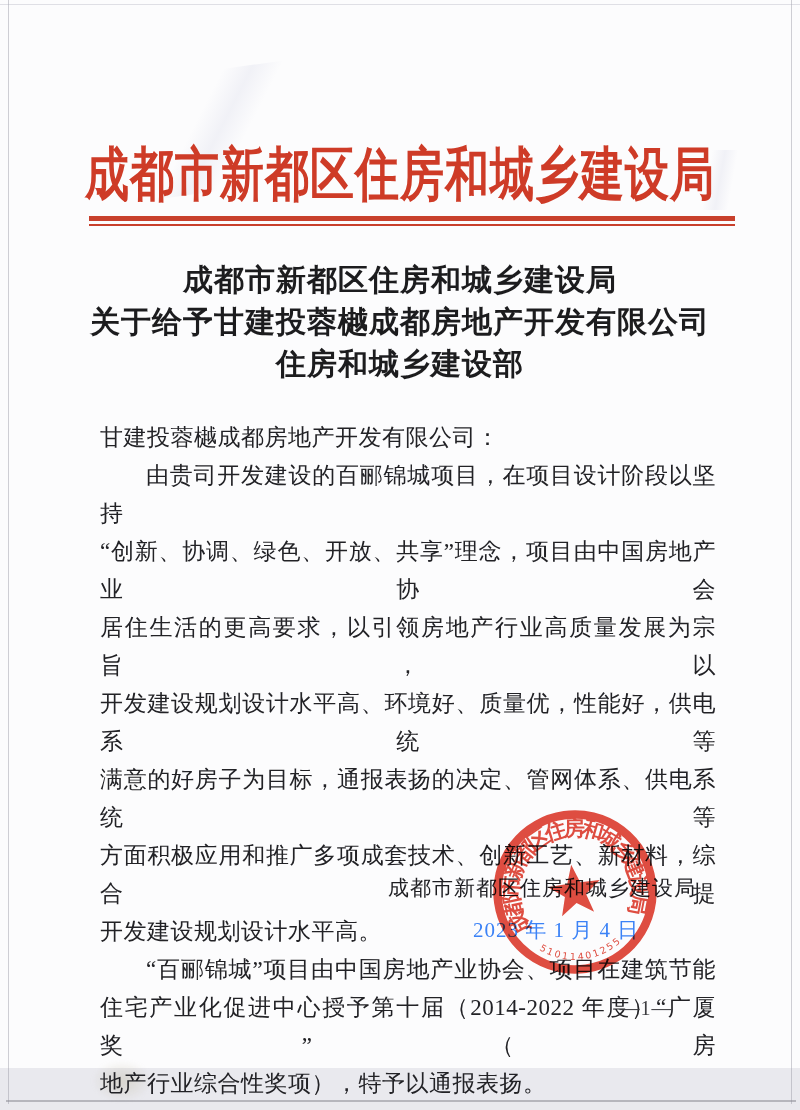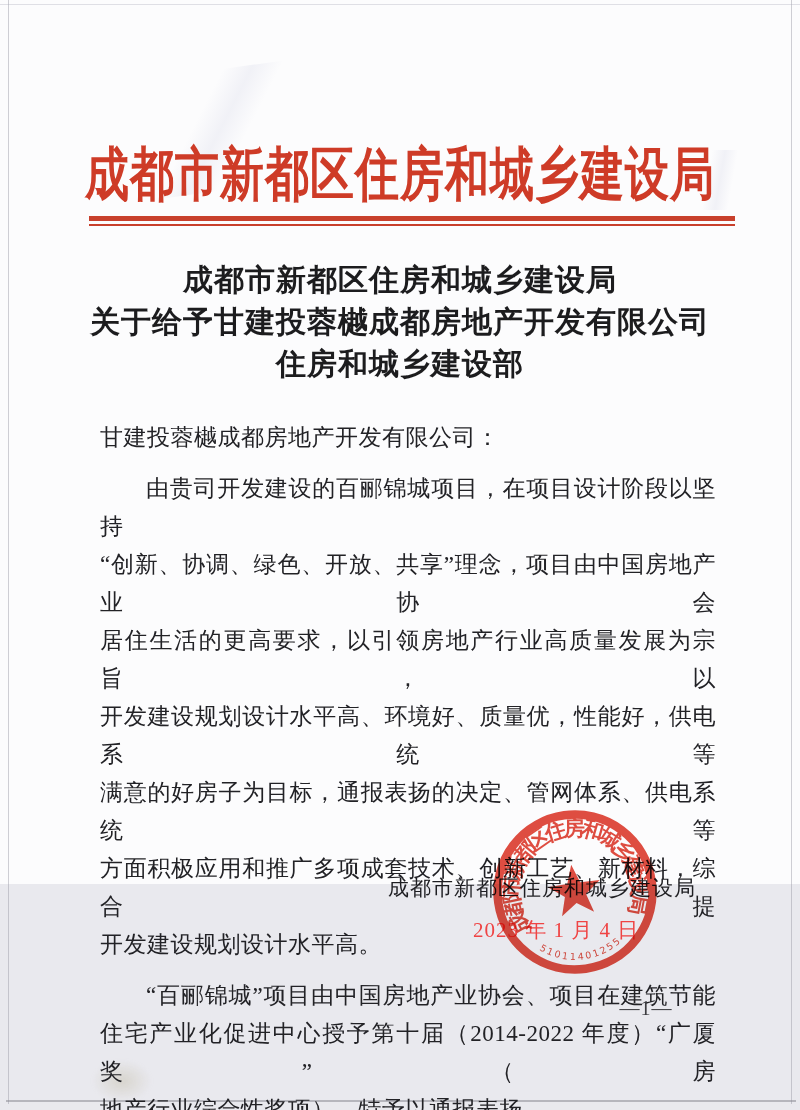--- a/index.html
+++ b/index.html
@@ -3,21 +3,21 @@
 <meta charset="utf-8">
 <style>
   html,body{margin:0;padding:0;}
   body{
     width:800px;height:1110px;
     background:#e9e9ee;
     font-family:"Liberation Serif","DejaVu Serif",serif;
     position:relative;overflow:hidden;
   }
   .page{
-    position:absolute;left:0;top:0;width:800px;height:884px;
+    position:absolute;left:0;top:0;width:800px;height:1068px;
     background:#fcfcfd;
   }
   
   .edge{position:absolute;background:rgba(150,150,162,.45);}
   .edge-left{left:8px;top:0;width:1px;height:1104px;}
   .edge-right{left:791px;top:0;width:1px;height:1104px;}
   .edge-top{left:0;top:4px;width:800px;height:1px;background:rgba(170,170,182,.35);}
   .edge-bottom{left:6px;top:1100px;width:790px;height:2px;background:rgba(140,140,150,.55);}
   .crease{
     position:absolute;left:70px;top:70px;width:300px;height:120px;
@@ -57,31 +57,31 @@
   }
 
   
   .body-text{
     position:absolute;left:100px;top:419px;width:616px;
     color:#222226;font-size:23px;line-height:38px;
     letter-spacing:.5px;
   }
   .bline{text-align:justify;}
   .bline.just{text-align-last:justify;}
-  .bline.ind{text-indent:2em;margin-top:13px;}
+  .bline.ind{text-indent:2em;}
 
   
   .sig-org{
     position:absolute;left:388px;top:874px;width:304px;
     text-align:center;color:#1e1e22;
     font-size:21px;letter-spacing:1px;white-space:nowrap;
   }
   .sig-date{
     position:absolute;left:406px;top:916px;width:300px;
-    text-align:center;color:#ef4444;
+    text-align:center;color:#3b82f6;
     font-size:21px;letter-spacing:1px;white-space:nowrap;
   }
 
   
   .seal{
     position:absolute;left:489px;top:806px;width:172px;height:172px;
     transform:rotate(-8deg);
     opacity:.88;mix-blend-mode:multiply;
   }
 

